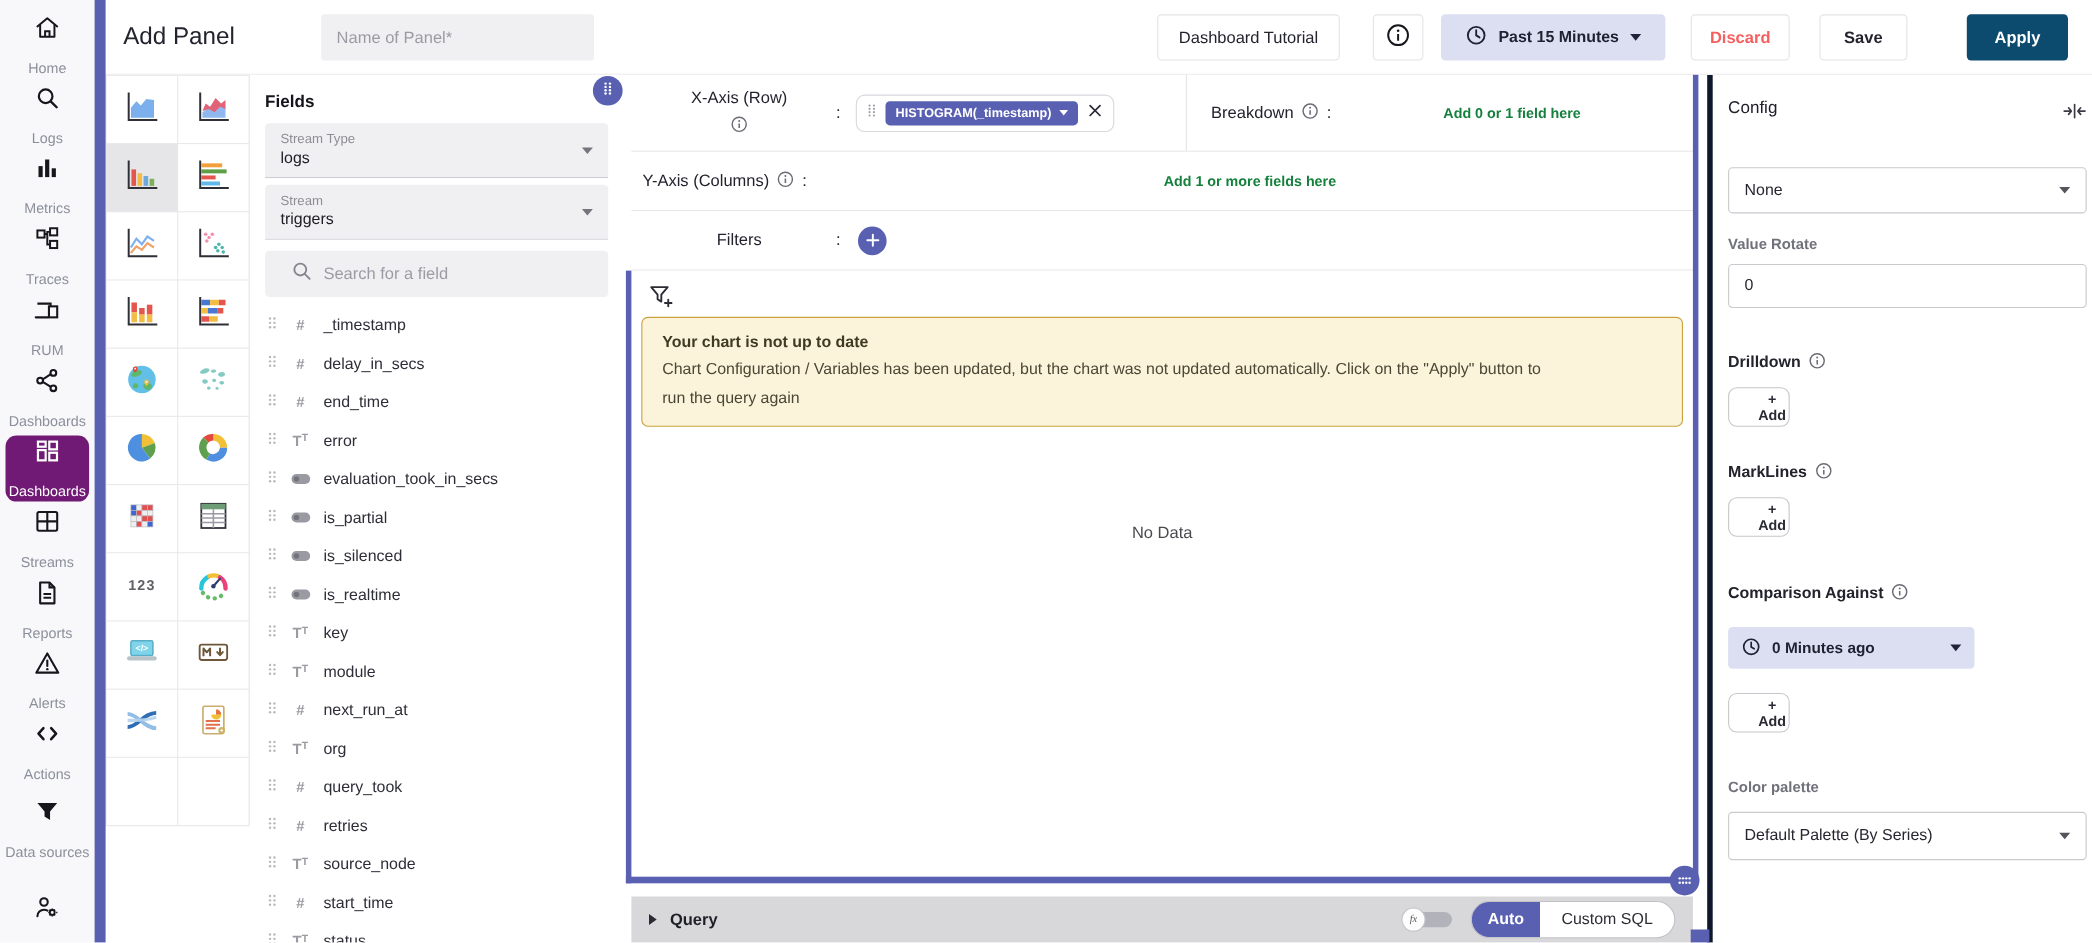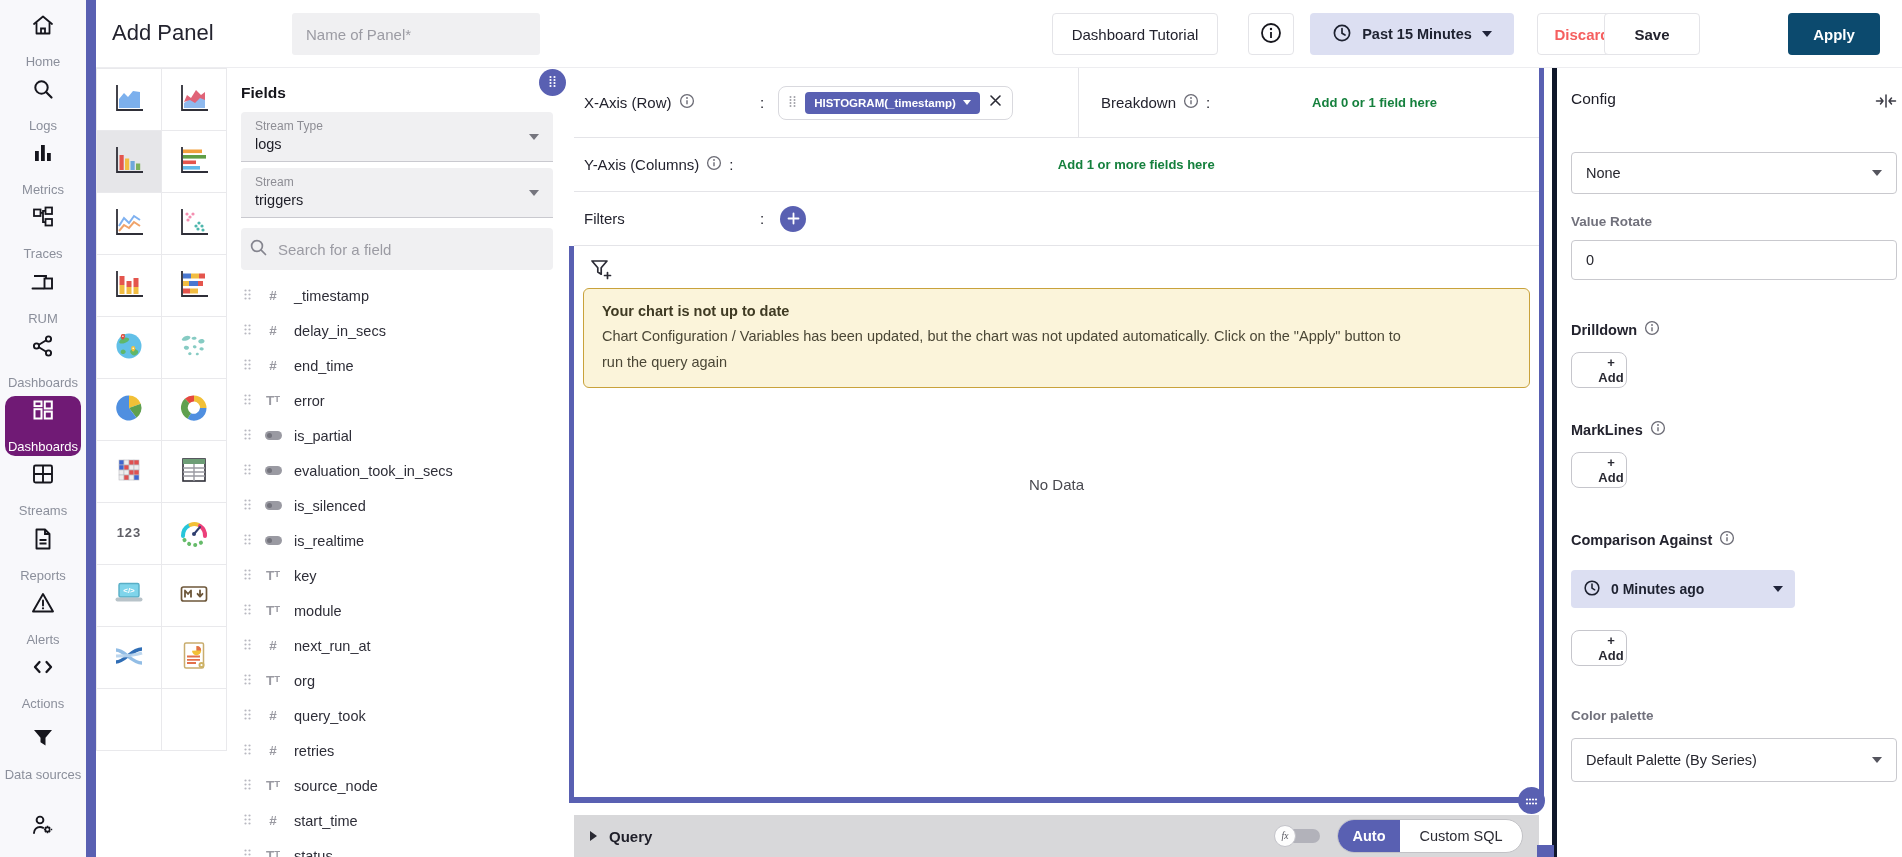--- a/index.html
+++ b/index.html
@@ -20,39 +20,39 @@
   
   .header { position:absolute; left:96px; top:0; width:1806px; height:68px; background:#fff; border-bottom:1px solid #ededf0; z-index:4; }
   .page-title { position:absolute; left:16px; top:20px; font-size:22px; font-weight:500; color:#23232e; }
   .name-input { position:absolute; left:196px; top:13px; width:248px; height:42px; background:#f0f0f2; border:none; border-radius:3px; padding:0 14px; font-size:15px; color:#23232e; font-family:inherit; }
   .name-input::placeholder { color:#9b9ba3; }
   .hbtn { position:absolute; top:13px; height:42px; background:#fff; border:1px solid #e4e4e8; border-radius:4px; display:flex; align-items:center; justify-content:center; font-size:15px; color:#23232e; cursor:pointer; font-family:inherit; }
   .btn-tutorial { left:956px; width:166px; }
   .btn-info { left:1152px; width:46px; }
   .btn-time { left:1214px; width:204px; background:#dcdff2; border:none; gap:10px; font-weight:600; color:#1d2130; font-size:14.5px; }
   .btn-discard { left:1441px; width:90px; color:#f55f5f; font-weight:600; }
-  .btn-save { left:1508px; width:96px; font-weight:600;text-align:center; }
+  .btn-save { left:1558px; width:80px; font-weight:600;text-align:center; }
   .btn-apply { left:1692px; width:92px; background:#0c4a6e; border:none; color:#fff; font-weight:600; }
   .caret-down { width:0; height:0; border-left:5px solid transparent; border-right:5px solid transparent; border-top:6px solid #20243a; }
 
   
   .chart-grid { position:absolute; left:96px; top:68px; width:131px; background:#e9e9ec; border:1px solid #e9e9ec; display:grid; grid-template-columns:64px 64px; grid-auto-rows:61px; gap:1px; z-index:3; }
   .cg-cell { background:#fff; display:flex; align-items:center; justify-content:center; cursor:pointer; }
   .cg-cell.sel { background:#e6e6e9; }
 
   
   .fields-panel { position:absolute; left:227px; top:68px; width:339px; height:789px; background:#fff; overflow:hidden; }
   .fields-title { position:absolute; left:14px; top:16px; font-size:15.5px; font-weight:700; color:#14141a; }
   .f-box { position:absolute; left:14px; width:312px; background:#f0f0f2; border-radius:4px 4px 0 0; border-bottom:1px solid #c9c9cf; cursor:pointer; }
   .f-box .f-label { position:absolute; left:14px; top:7px; font-size:12px; color:#8d8d94; }
   .f-box .f-value { position:absolute; left:14px; top:24px; font-size:14.5px; color:#1d1d26; }
   .f-box .dd-caret { position:absolute; right:14px; top:22px; width:0; height:0; border-left:5px solid transparent; border-right:5px solid transparent; border-top:6px solid #75757e; }
   .box-stream-type { top:44px; height:50px; }
   .box-stream { top:100px; height:50px; }
-  .search-box { position:absolute; left:14px; top:160px; width:312px; height:42px; background:#f0f0f2; border-radius:4px; display:flex; align-items:center; padding:0 8px; gap:10px; }
+  .search-box { position:absolute; left:14px; top:160px; width:312px; height:42px; background:#f0f0f2; border-radius:4px; display:flex; align-items:center; padding:0 24px; gap:10px; }
   .search-box input { border:none; background:transparent; outline:none; font-size:15px; color:#23232e; width:240px; font-family:inherit; }
   .search-box input::placeholder { color:#9b9ba3; }
   .field-list { position:absolute; left:0; top:210px; width:339px; }
   .field-row { height:35px; display:flex; align-items:center; padding-left:16px; gap:10px; cursor:grab; }
   .field-row .f-name { font-size:14.5px; color:#2e2e38; }
   .type-ico { width:22px; display:flex; justify-content:center; color:#9a9aa2; font-weight:700; font-size:13.5px; }
   .type-ico .small-t { font-size:9.5px; font-weight:700; }
   .bool-pill { width:17px; height:9px; border-radius:5px; background:#9a9aa2; position:relative; }
   .bool-pill::after { content:""; position:absolute; left:2px; top:2px; width:5px; height:5px; border-radius:50%; background:#73737c; }
 
@@ -64,21 +64,21 @@
   .v-split-right { position:absolute; left:1539px; top:68px; width:5px; height:735px; background:#5960b2; z-index:7; cursor:col-resize; }
   .h-split { position:absolute; left:569px; top:797px; width:975px; height:6px; background:#5960b2; z-index:7; cursor:row-resize; }
   .scroll-corner { position:absolute; left:1537px; top:845px; width:17px; height:12px; background:#5960b2; z-index:7; }
 
   
   .axis-row { position:absolute; left:574px; width:965px; border-bottom:1px solid #e4e4e8; display:flex; align-items:center; padding-left:10px; background:#fff; }
   .row-x { top:68px; height:70px; }
   .row-y { top:138px; height:54px; }
   .row-f { top:192px; height:54px; }
   .row-label { display:flex; align-items:center; gap:7px; font-size:15px; color:#23232e; }
-  .row-label.fixed { width:176px; }
+  .row-label.fixed { width:176px;flex-direction:column; }
   .colon { font-size:15px; color:#23232e; }
   .chip-wrap { margin-left:14px; display:flex; align-items:center; gap:8px; border:1px solid #d9d9de; border-radius:8px; padding:5px 9px; background:#fff; }
   .chip { background:#5960b2; color:#fff; border-radius:4px; padding:5px 9px; display:flex; align-items:center; gap:7px; font-size:11.5px; font-weight:700; cursor:pointer; }
   .chip .chip-caret { width:0; height:0; border-left:4.5px solid transparent; border-right:4.5px solid transparent; border-top:5.5px solid #fff; }
   .breakdown-zone { position:absolute; left:504px; top:0; height:100%; right:0; border-left:1px solid #e4e4e8; display:flex; align-items:center; padding-left:22px; }
   .hint { flex:1; text-align:center; font-size:13px; font-weight:700; color:#15803d; }
   .plus-circle { margin-left:16px; width:26px; height:26px; border-radius:50%; background:#5960b2; display:flex; align-items:center; justify-content:center; cursor:pointer; }
 
   
   .chart-area { position:absolute; left:574px; top:246px; width:965px; height:551px; background:#fff; }
@@ -576,37 +576,37 @@
                 <circle cx="6.5" cy="2.5" r="1.1"></circle>
                 <circle cx="2.5" cy="6.5" r="1.1"></circle>
                 <circle cx="6.5" cy="6.5" r="1.1"></circle>
                 <circle cx="2.5" cy="10.5" r="1.1"></circle>
                 <circle cx="6.5" cy="10.5" r="1.1"></circle>
               </g>
             </svg></span>
           <span class="type-ico">
             <span class="bool-pill"></span>
           </span>
-          <span class="f-name">is_partial</span>
+          <span class="f-name">evaluation_took_in_secs</span>
         </div>
         <div class="field-row">
           <span><svg width="9" height="13" viewBox="0 0 9 13">
               <g fill="#b8b8c0">
                 <circle cx="2.5" cy="2.5" r="1.1"></circle>
                 <circle cx="6.5" cy="2.5" r="1.1"></circle>
                 <circle cx="2.5" cy="6.5" r="1.1"></circle>
                 <circle cx="6.5" cy="6.5" r="1.1"></circle>
                 <circle cx="2.5" cy="10.5" r="1.1"></circle>
                 <circle cx="6.5" cy="10.5" r="1.1"></circle>
               </g>
             </svg></span>
           <span class="type-ico">
             <span class="bool-pill"></span>
           </span>
-          <span class="f-name">evaluation_took_in_secs</span>
+          <span class="f-name">is_partial</span>
         </div>
         <div class="field-row">
           <span><svg width="9" height="13" viewBox="0 0 9 13">
               <g fill="#b8b8c0">
                 <circle cx="2.5" cy="2.5" r="1.1"></circle>
                 <circle cx="6.5" cy="2.5" r="1.1"></circle>
                 <circle cx="2.5" cy="6.5" r="1.1"></circle>
                 <circle cx="6.5" cy="6.5" r="1.1"></circle>
                 <circle cx="2.5" cy="10.5" r="1.1"></circle>
                 <circle cx="6.5" cy="10.5" r="1.1"></circle>

